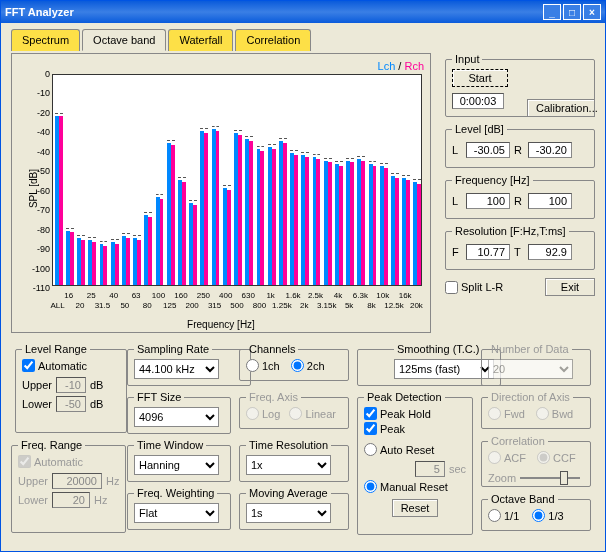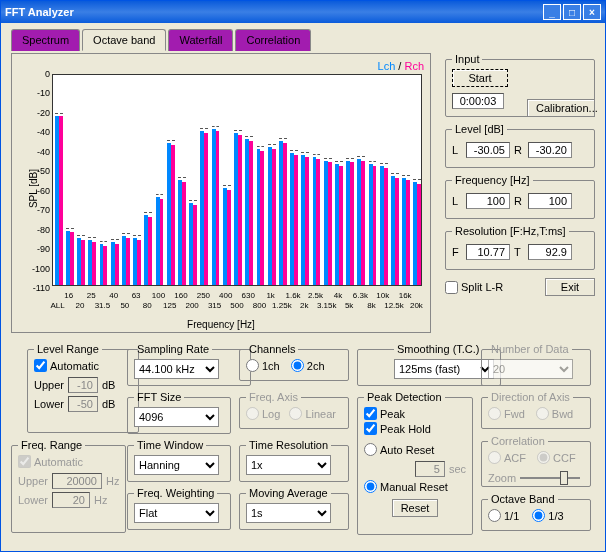--- a/index.html
+++ b/index.html
@@ -3,21 +3,21 @@
 <meta charset="utf-8">
 <style>
 * { box-sizing: border-box; font-family: "MS Sans Serif", Tahoma, sans-serif; font-size: 11px; }
 body { margin: 0; background: #ece9d8; }
 .window { width: 606px; height: 552px; background: #ece9d8; border: 1px solid #0054e3; }
 .titlebar { height: 22px; background: linear-gradient(to bottom, #0a5bdb 0%, #3a7fe5 50%, #0a5bdb 100%); color: #fff; display: flex; align-items: center; padding: 0 4px; font-weight: bold; justify-content: space-between; }
 .title-btns { display: flex; gap: 2px; }
 .title-btn { width: 18px; height: 16px; background: #3a7fe5; border: 1px solid #fff; color: #fff; font-size: 10px; display: flex; align-items: center; justify-content: center; cursor: pointer; }
 .content { position: relative; height: 528px; }
 .tabs { position: absolute; top: 6px; left: 10px; display: flex; }
-.tab { padding: 4px 10px; border: 1px solid #888; border-bottom: none; background: #a21caf; margin-right: 2px; cursor: pointer; border-radius: 3px 3px 0 0; position: relative; }
+.tab { padding: 4px 10px; border: 1px solid #888; border-bottom: none; background: #fde047; margin-right: 2px; cursor: pointer; border-radius: 3px 3px 0 0; position: relative; }
 .tab.active { background: #ece9d8; z-index: 2; border-bottom: 1px solid #ece9d8; }
 .chart-area { position: absolute; top: 30px; left: 10px; width: 420px; height: 280px; border: 1px solid #888; background: #ece9d8; padding-top: 6px; }
 .legend { position: absolute; top: 6px; right: 6px; font-size: 10px; }
 .legend .lch { color: #0088ff; }
 .legend .rch { color: #ff0099; }
 .chart-inner { position: absolute; top: 20px; left: 40px; right: 8px; bottom: 46px; border: 1px solid #333; background: #fff; }
 .ylabel { position: absolute; left: 2px; top: 50%; transform: rotate(-90deg) translateX(10px); font-size: 10px; }
 .ytick { position: absolute; left: 18px; font-size: 9px; text-align: right; width: 20px; }
 .xlabel { position: absolute; bottom: 2px; left: 50%; transform: translateX(-50%); font-size: 10px; }
 .xtick { position: absolute; bottom: 22px; font-size: 8px; transform: translateX(-50%); text-align: left; white-space: nowrap; }
@@ -269,21 +269,21 @@
         <label>
             <input type="checkbox" style="">
             <span>Split L-R</span>
           </label>
         <button class="btn" style="margin-left:auto; width:50px;">Exit</button>
       </div>
     </div>
 
     <div class="bottom-panel">
 
-      <fieldset class="group" style="left:16px; top:0; width:112px; height:90px;">
+      <fieldset class="group" style="left:4px; top:0; width:112px; height:90px;">
         <legend>Level Range</legend>
         <label>
             <input type="checkbox" checked="" style="">
             <span>Automatic</span>
           </label>
         <div class="row">
             <span>Upper</span>
             <span class="numbox ro" style="width:30px;">-10</span>
             <span>dB</span>
           </div>
@@ -361,25 +361,25 @@
       </fieldset>
 
       <fieldset class="group" style="left:346px; top:0; width:116px;padding-left:36px;">
         <legend>Smoothing (T.C.)</legend>
         <select style="width:100px;"><option>125ms (fast)</option></select>
       </fieldset>
       <fieldset class="group" style="left:346px; top:48px; width:116px; height:144px;">
         <legend>Peak Detection</legend>
         <div><label>
               <input type="checkbox" checked="" style="">
-              <span>Peak</span>
+              <span>Peak Hold</span>
             </label></div>
         <div><label>
               <input type="checkbox" checked="" style="">
-              <span>Peak Hold</span>
+              <span>Peak</span>
             </label></div>
         <div style="margin-top:6px;"><label>
               <input type="radio" name="pr" style="">
               <span>Auto Reset</span>
             </label></div>
         <div class="row disabled" style="justify-content:flex-end;">
             <span class="numbox ro" style="width:30px;">5</span>
             <span>sec</span>
           </div>
         <div><label>

